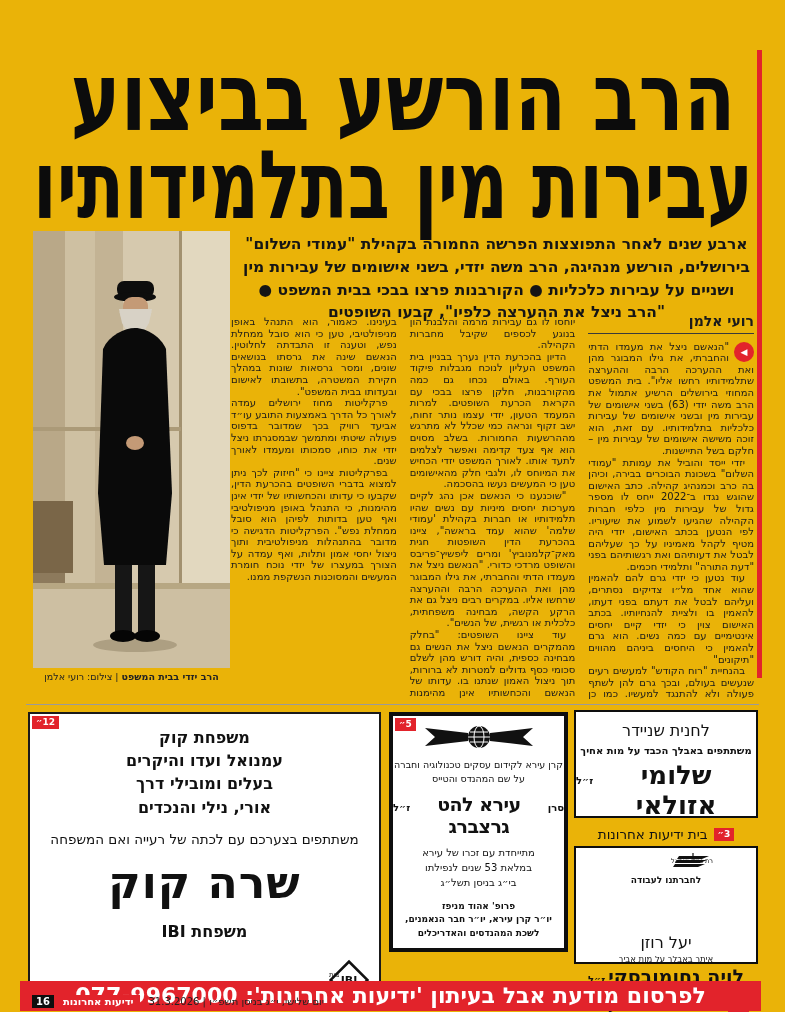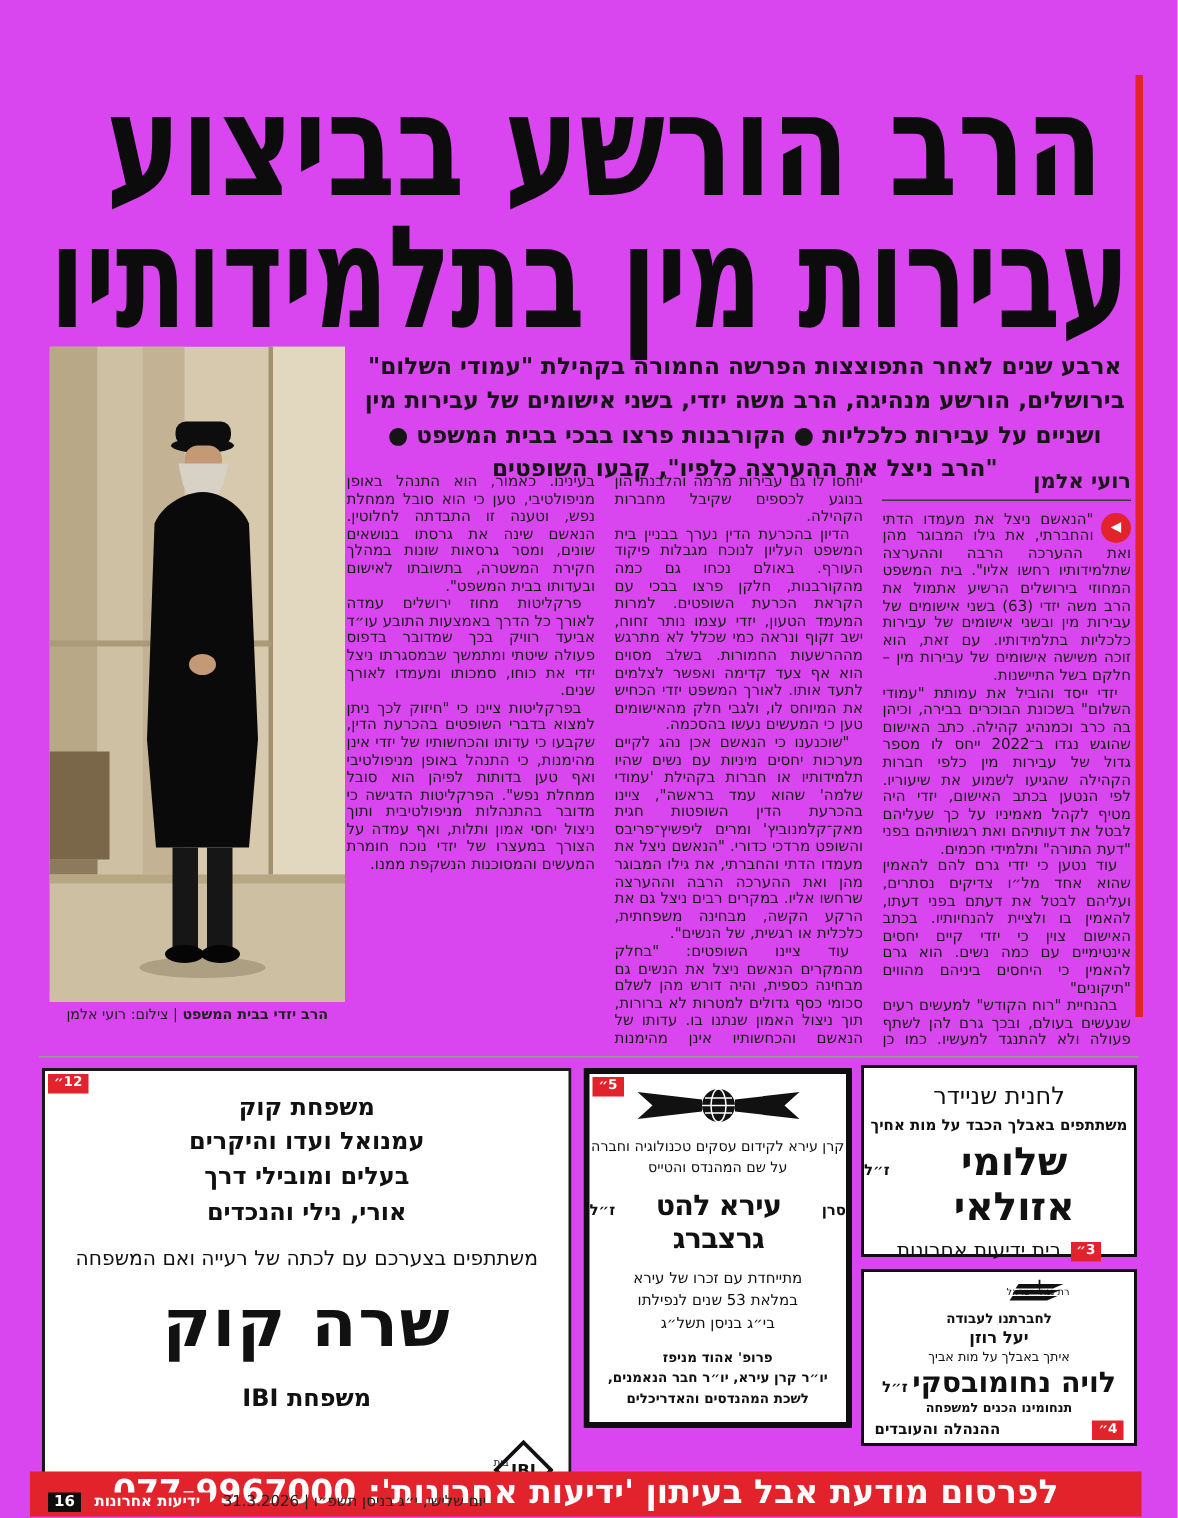--- a/index.html
+++ b/index.html
@@ -1,18 +1,18 @@
 <!DOCTYPE html>
 <html lang="he" dir="rtl"><head>
 <meta charset="utf-8">
 <style>
   html,body{margin:0;padding:0;background:#e9e9e9;}
   .page{
     position:relative;width:785px;height:1012px;margin:0 auto;
-    background:#d946ef;overflow:hidden;direction:rtl;
+    background:#eab308;overflow:hidden;direction:rtl;
     font-family:"DejaVu Sans",sans-serif;color:#111;
   }
   
   .red-rail{position:absolute;right:23px;top:50px;width:5px;height:628px;}
   
   .headline-svg{position:absolute;left:28px;top:40px;width:722px;height:200px;}
   .headline-svg text{font-family:"DejaVu Sans",sans-serif;font-weight:bold;fill:#0c0c0c;}
   
   .subhead{
     position:absolute;right:30px;top:233px;width:517px;
@@ -46,30 +46,30 @@
   .kook-name{font-size:44px;font-weight:bold;margin-top:10px;letter-spacing:1px;}
   .kook-sign{font-size:16px;font-weight:bold;margin-top:14px;}
   .ibi-logo{position:absolute;right:10px;bottom:6px;}
   .ad-ira{left:389px;top:712px;width:179px;height:240px;border:4px solid #0e0e0e;padding-top:8px;box-sizing:border-box;}
   .ira-org{font-size:9.5px;line-height:1.35;margin-top:5px;}
   .ira-nameline{display:flex;direction:rtl;justify-content:center;align-items:baseline;gap:3px;margin-top:7px;}
   .ira-rank,.zl{font-size:10px;font-weight:bold;}
   .ira-name{font-size:19px;font-weight:bold;letter-spacing:-0.5px;}
   .ira-mem{font-size:10px;line-height:1.5;margin-top:8px;}
   .ira-sign{font-size:9px;font-weight:bold;line-height:1.5;margin-top:10px;}
-  .ad-azulai{left:574px;top:710px;width:184px;height:128px;border:2px solid #0e0e0e;padding-top:9px;box-sizing:border-box;}
+  .ad-azulai{left:574px;top:710px;width:184px;height:108px;border:2px solid #0e0e0e;padding-top:9px;box-sizing:border-box;}
   .azulai-to{font-size:16px;}
   .azulai-cond{font-size:10px;font-weight:bold;margin-top:5px;}
   .big-nameline{display:flex;direction:rtl;justify-content:center;align-items:baseline;gap:3px;margin-top:4px;}
   .azulai-name{font-size:26px;font-weight:bold;}
   .azulai-bottom{display:flex;direction:rtl;justify-content:center;align-items:center;gap:6px;margin-top:6px;font-size:13.5px;}
   .azulai-bottom .ad-badge{position:static;}
   .ad-nach{left:574px;top:846px;width:184px;height:118px;border:2px solid #0e0e0e;padding:5px 7px;box-sizing:border-box;}
   .nach-to1{font-size:9px;font-weight:bold;margin-top:2px;}
-  .nach-to2{font-size:11px;font-weight:bold;}
+  .nach-to2{font-size:16px;font-weight:normal;margin-top:48px;}
   .nach-cond{font-size:8.5px;margin-top:2px;}
   .nach-name{font-size:19px;font-weight:bold;}
   .nach-comfort{font-size:8.5px;font-weight:bold;margin-top:1px;}
   .nach-bottom{display:flex;direction:rtl;justify-content:space-between;align-items:center;margin-top:3px;}
   .nach-bottom .ad-badge{position:static;}
   .nach-sign{font-size:10px;font-weight:bold;}
   
   .banner{
     position:absolute;left:20px;top:961px;width:741px;height:30px;
     color:#fff;font-size:22px;font-weight:bold;line-height:30px;text-align:center;margin-top:20px;

